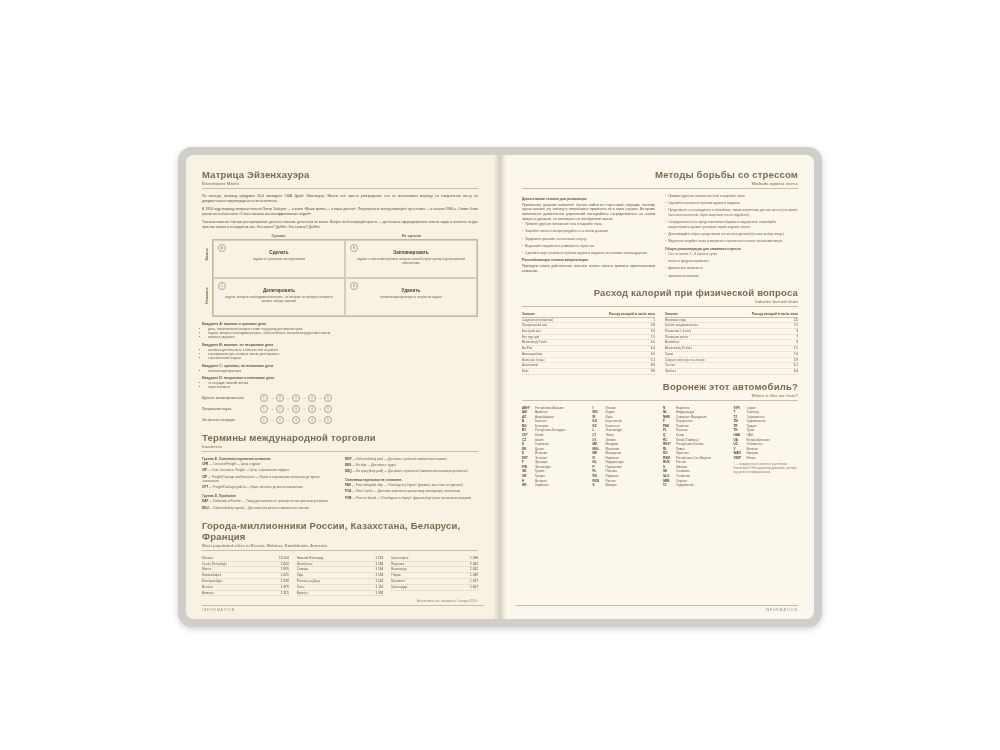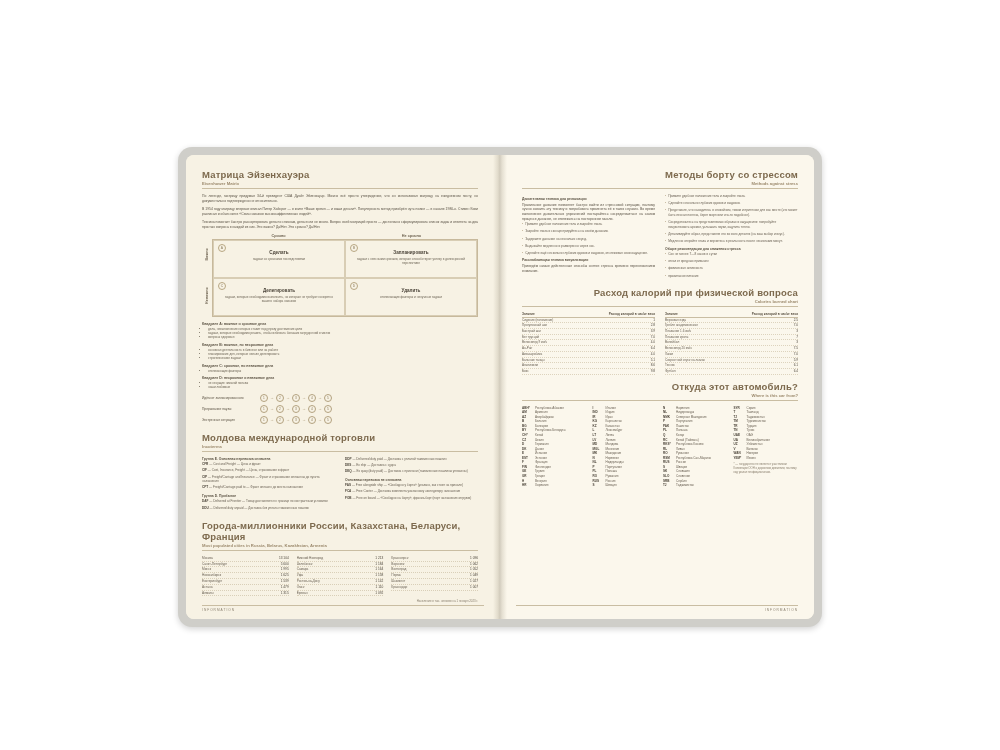--- a/index.html
+++ b/index.html
@@ -264,21 +264,21 @@
                 <div class="arr">→</div>
               <div class="dot">3</div>
                 <div class="arr">→</div>
               <div class="dot">4</div>
                 <div class="arr">→</div>
               <div class="dot">5</div>
             </div>
           </div>
         </div>
 
-        <h2 class="sec" style="margin-top:8px">Молдова международной торговли</h2>
+        <h2 class="sec" style="margin-top:8px">Термины международной торговли</h2>
         <div class="sec-en">Incoterms</div>
         <div class="rule"></div>
 
         <div class="cols2">
           <div>
             <div class="grp">Группа E. Основная перевозка оплачена</div>
             <div class="trm"><b>CFR</b> — Cost and Freight — Цена и фрахт</div>
             <div class="trm"><b>CIF</b> — Cost, Insurance, Freight — Цена, страхование и фрахт</div>
             <div class="trm"><b>CIP</b> — Freight/Carriage and Insurance — Фрахт и страхование оплачены до пункта назначения</div>
             <div class="trm"><b>CPT</b> — Freight/Carriage paid to — Фрахт оплачен до места назначения</div>
@@ -391,21 +391,21 @@
         </div>
         <div class="note">Население в тыс. человек на 1 января 2023 г.</div>
 
         <div class="pagefoot">INFORMATION</div>
       </div>
     </div>
 
     <div class="page right">
       <div class="inner right">
 
-        <h2 class="sec r">Методы борту со стрессом</h2>
+        <h2 class="sec r">Методы борьбы со стрессом</h2>
         <div class="sec-en r">Methods against stress</div>
         <div class="rule"></div>
 
         <div class="two">
           <div>
             <div class="mini-h">Дыхательная техника для релаксации</div>
             <div class="body-txt">Правильное дыхание позволяет быстро выйти из стрессовой ситуации, поэтому нужно освоить эту технику и попробовать применять её в таких случаях. Во время выполнения дыхательных упражнений постарайтесь сосредоточиться на самом процессе дыхания, не отвлекаясь на посторонние мысли.</div>
             <div class="li">
                 <span class="bul">•</span>
                 <span>Примите удобное положение тела и закройте глаза.</span>
@@ -568,21 +568,21 @@
                 <span>Теннис</span>
                 <span>6.1</span>
               </div>
             <div class="calrow">
                 <span>Футбол</span>
                 <span>6.4</span>
               </div>
           </div>
         </div>
 
-        <h2 class="sec r" style="margin-top:6px">Откуда этот автомобиль?</h2>
+        <h2 class="sec r" style="margin-top:6px">Воронеж этот автомобиль?</h2>
         <div class="sec-en r">Where is this car from?</div>
         <div class="rule"></div>
 
         <div class="plates">
           <div>
             <div class="prow">
                 <span class="code">ABH*</span>
                 <span class="nm">Республика Абхазия</span>
               </div>
             <div class="prow">

